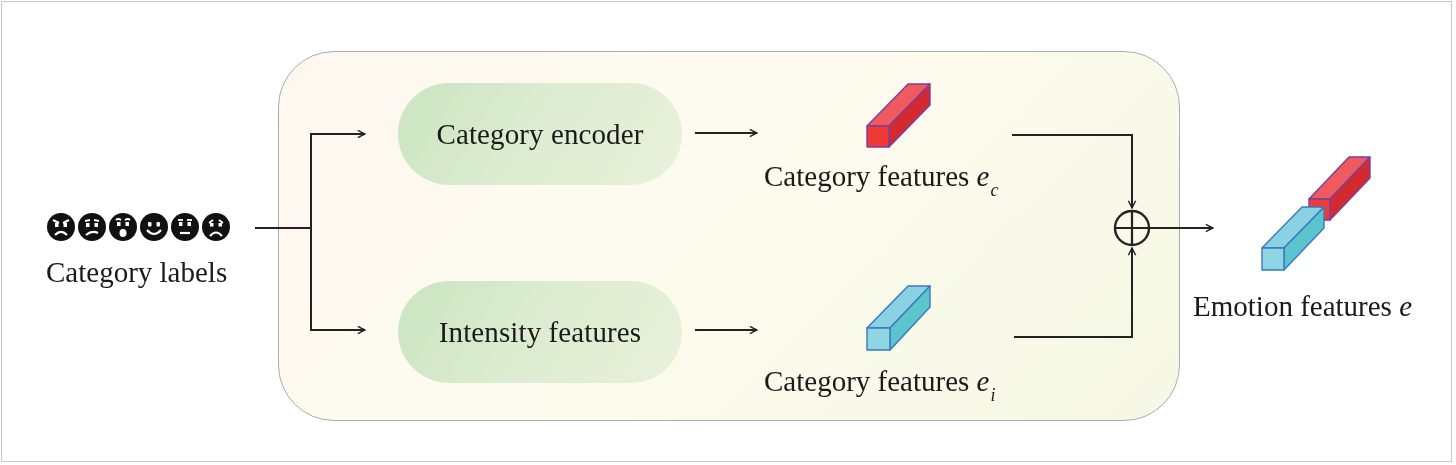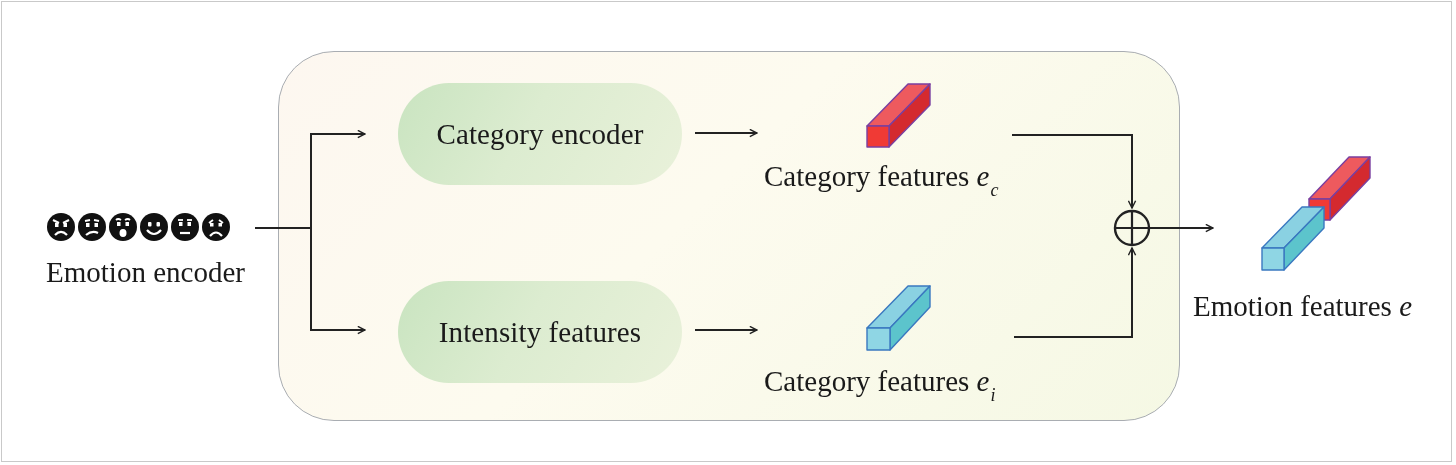--- a/index.html
+++ b/index.html
@@ -75,21 +75,21 @@
 
   <svg viewBox="0 0 30 32">
     <circle cx="15" cy="16" r="14" fill="#111"></circle>
     <path d="M8 12 L12 9" stroke="#fff" stroke-width="1.8"></path>
       <path d="M22 12 L18 9" stroke="#fff" stroke-width="1.8"></path>
     <rect x="9" y="12" width="3.5" height="3.5" fill="#fff"></rect>
       <rect x="17.5" y="12" width="3.5" height="3.5" fill="#fff"></rect>
     <path d="M9 25 Q15 18 21 25" stroke="#fff" stroke-width="2.2" fill="none"></path>
   </svg>
 </div>
-<div class="label" style="left:46px; top:256px;">Emotion encoder</div>
+<div class="label" style="left:46px; top:256px;">Category labels</div>
 
 <div class="pill" style="left:398px; top:83px;">
   <span>Category encoder</span>
 </div>
 <div class="pill" style="left:398px; top:281px;">
   <span>Intensity features</span>
 </div>
 
 <div class="label" style="left:764px; top:160px;">
   <span>Category features </span><span class="math">e</span><span class="sub">c</span>

